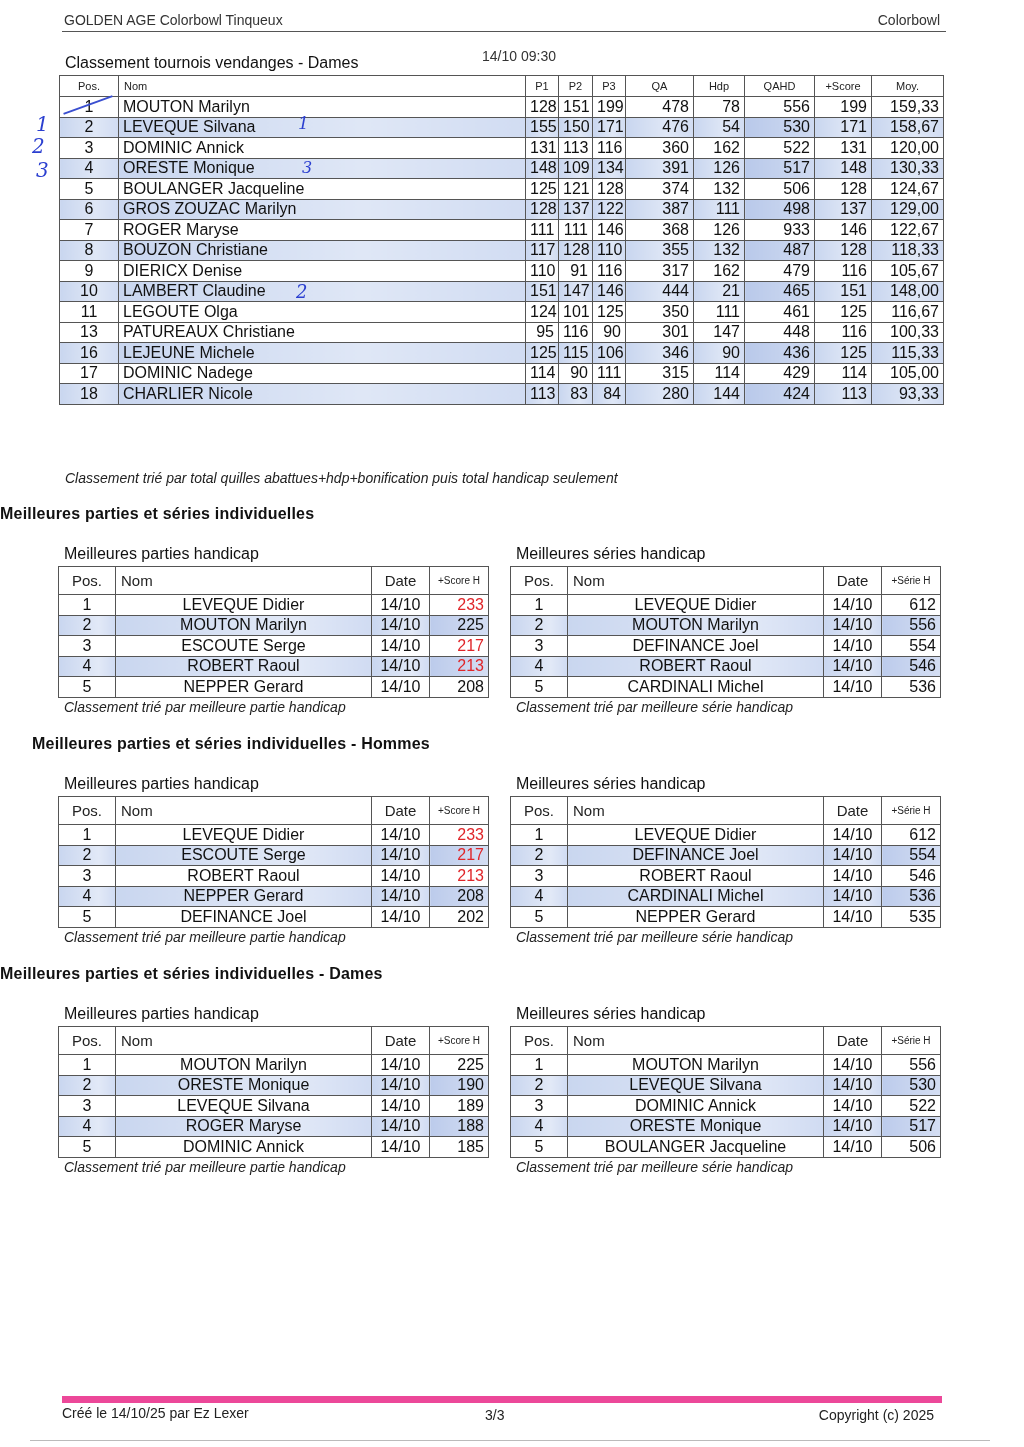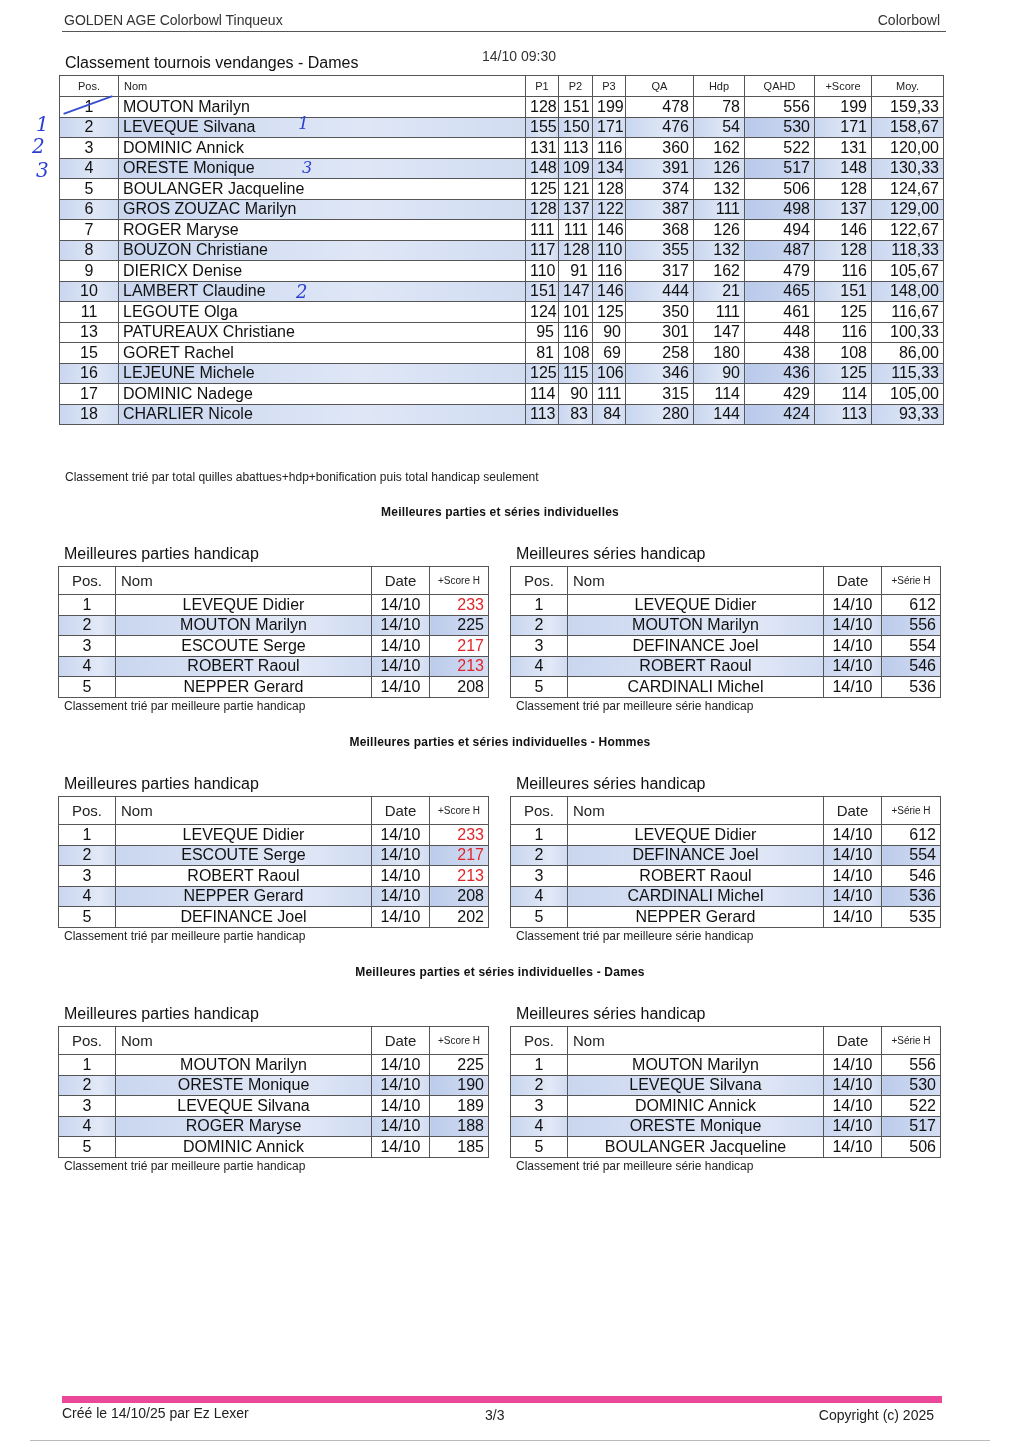--- a/index.html
+++ b/index.html
@@ -5,22 +5,22 @@
   * { box-sizing: border-box; margin: 0; padding: 0; }
   html, body { width: 1024px; height: 1447px; background: #ffffff; overflow: hidden; }
   body { font-family: "Liberation Sans", "DejaVu Sans", sans-serif; color: #111; position: relative; }
 
   .page-header { position: absolute; left: 62px; top: 10px; width: 884px; height: 22px; border-bottom: 1px solid #555; font-size: 14px; color: #333; }
   .page-header .hl { position: absolute; left: 2px; top: 2px; }
   .page-header .hc { position: absolute; left: 420px; top: 2px; margin-top: 36px; }
   .page-header .hr { position: absolute; right: 6px; top: 2px; }
 
   .caption { position: absolute; font-size: 16px; color: #111; }
-  .note { position: absolute; font-size: 12px; color: #222; }
-  .section-title { position: absolute; left: 0; width: 1000px; text-align: center; font-size: 12px; font-weight: bold; letter-spacing: 0.2px; }
+  .note { position: absolute; font-size: 14px; color: #222; font-style: italic; }
+  .section-title { position: absolute; left: 0; width: 1000px; font-size: 16px; font-weight: bold; letter-spacing: 0.2px; }
 
   table { border-collapse: collapse; position: absolute; table-layout: fixed; }
   td, th { border: 1px solid #555; font-weight: normal; white-space: nowrap; overflow: hidden; }
 
   
   .main-table { left: 59px; top: 75px; width: 884px; font-size: 16px; }
   .main-table th { height: 21px; font-size: 11px; color: #222; text-align: center; }
   .main-table th.nom { text-align: left; padding-left: 5px; }
   .main-table td { height: 20.5px; line-height: 18px; padding: 0 4px; }
   .main-table td.pos { text-align: center; }
@@ -163,21 +163,21 @@
         <td class="num">129,00</td>
       </tr>
       <tr>
         <td class="pos">7</td>
         <td class="nm">ROGER Maryse</td>
         <td class="num">111</td>
         <td class="num">111</td>
         <td class="num">146</td>
         <td class="num">368</td>
         <td class="num">126</td>
-        <td class="num qahd">494</td>
+        <td class="num qahd">933</td>
         <td class="num">146</td>
         <td class="num">122,67</td>
       </tr>
       <tr class="alt">
         <td class="pos">8</td>
         <td class="nm">BOUZON Christiane</td>
         <td class="num">117</td>
         <td class="num">128</td>
         <td class="num">110</td>
         <td class="num">355</td>
@@ -226,32 +226,20 @@
         <td class="pos">13</td>
         <td class="nm">PATUREAUX Christiane</td>
         <td class="num">95</td>
         <td class="num">116</td>
         <td class="num">90</td>
         <td class="num">301</td>
         <td class="num">147</td>
         <td class="num qahd">448</td>
         <td class="num">116</td>
         <td class="num">100,33</td>
-      </tr>
-      <tr>
-        <td class="pos">15</td>
-        <td class="nm">GORET Rachel</td>
-        <td class="num">81</td>
-        <td class="num">108</td>
-        <td class="num">69</td>
-        <td class="num">258</td>
-        <td class="num">180</td>
-        <td class="num qahd">438</td>
-        <td class="num">108</td>
-        <td class="num">86,00</td>
       </tr>
       <tr class="alt">
         <td class="pos">16</td>
         <td class="nm">LEJEUNE Michele</td>
         <td class="num">125</td>
         <td class="num">115</td>
         <td class="num">106</td>
         <td class="num">346</td>
         <td class="num">90</td>
         <td class="num qahd">436</td>
@@ -389,21 +377,21 @@
         </tr>
         <tr>
           <td class="pos">5</td>
           <td class="nm">CARDINALI Michel</td>
           <td class="dt">14/10</td>
           <td class="num">536</td>
         </tr>
       </tbody>
     </table>
     <div class="note" style="left: 516px; top: 699px;">Classement trié par meilleure série handicap</div>
-    <div class="section-title" style="top: 735px;">Meilleures parties et séries individuelles - Hommes</div>
+    <div class="section-title" style="top: 735px; padding-left: 32px;">Meilleures parties et séries individuelles - Hommes</div>
     <div class="caption" style="left: 64px; top: 775px;">Meilleures parties handicap</div>
     <table class="small-table" style="left: 58px; top: 796px;">
       <colgroup>
         <col style="width:57px">
         <col style="width:256px">
         <col style="width:58px">
         <col style="width:59px">
       </colgroup>
       <thead>
         <tr>

